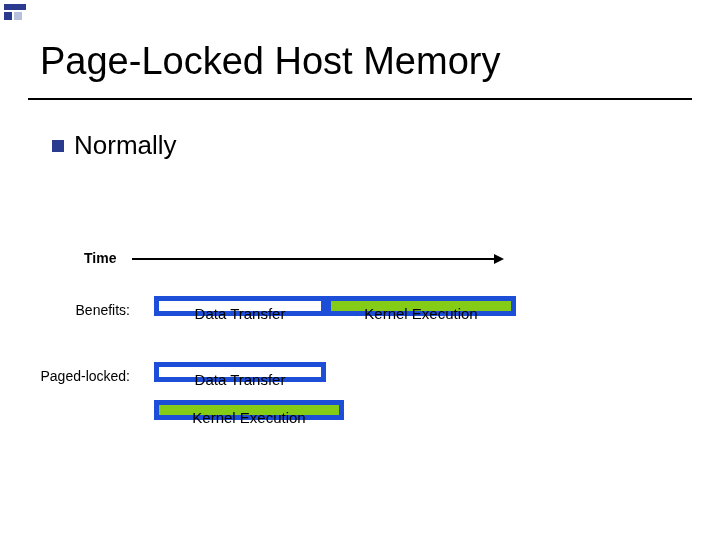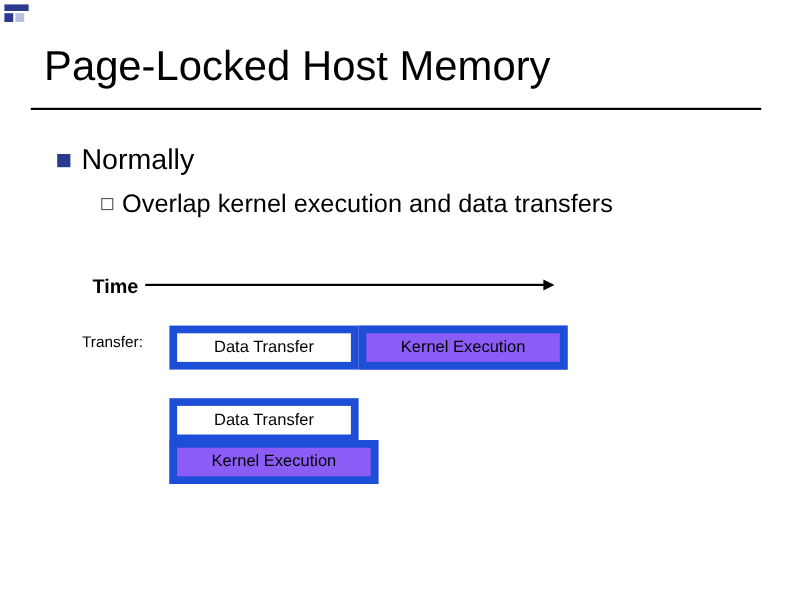--- a/index.html
+++ b/index.html
@@ -86,21 +86,21 @@
     height: 11px;
     border: 1.5px solid #555;
     display: inline-block;
     flex: none;
     box-sizing: border-box;
   }
   .time-label {
     position: absolute;
     left: 84px;
     top: 250px;
-    font-size: 18px;
+    font-size: 14px;
     font-weight: bold;
   }
   .time-arrow {
     position: absolute;
     left: 132px;
     top: 258px;
     width: 370px;
     height: 2px;
     background: #000;
   }
@@ -116,32 +116,32 @@
     border-bottom: 5px solid transparent;
   }
   .row-label {
     position: absolute;
     font-size: 14px;
     text-align: right;
     width: 120px;
   }
   .box {
     position: absolute;
-    border: 7px solid #1d4ed8;
+    border: 5px solid #1d4ed8;
     font-size: 15px;
     text-align: center;
     box-sizing: border-box;
     padding-top: 4px;
-    height: 40px;
+    height: 20px;
   }
   .box.white {
     background: #fff;
   }
   .box.yellow {
-    background: #8b5cf6;
+    background: #84cc16;
   }
   .footnote {
     position: absolute;
     bottom: 12px;
     right: 14px;
     font-size: 13px;
   }
 </style>
 </head>
 <body>
@@ -157,29 +157,26 @@
   </div>
 
   <div class="title">Page-Locked Host Memory</div>
   <div class="title-rule"></div>
 
   <div class="bullet-l1" style="top:130px;">
     <span class="sq-bullet"></span>
     <span>Normally</span>
   </div>
 
-  <div class="bullet-l2" style="top:172px;">
-    <span class="hollow-bullet"></span>
-    <span>Overlap kernel execution and data transfers</span>
-  </div>
 
   <div class="time-label">Time</div>
   <div class="time-arrow"></div>
 
-  <div class="row-label" style="left:10px; top:302px;">Transfer:</div>
+  <div class="row-label" style="left:10px; top:302px;">Benefits:</div>
   <div class="box white" style="left:154px; top:296px; width:172px;">Data Transfer</div>
   <div class="box yellow" style="left:326px; top:296px; width:190px;">Kernel Execution</div>
 
+  <div class="row-label" style="left:10px; top:368px;">Paged-locked:</div>
   <div class="box white" style="left:154px; top:362px; width:172px;">Data Transfer</div>
   <div class="box yellow" style="left:154px; top:400px; width:190px;">Kernel Execution</div>
 
 
 </div>
 
 </body></html>

